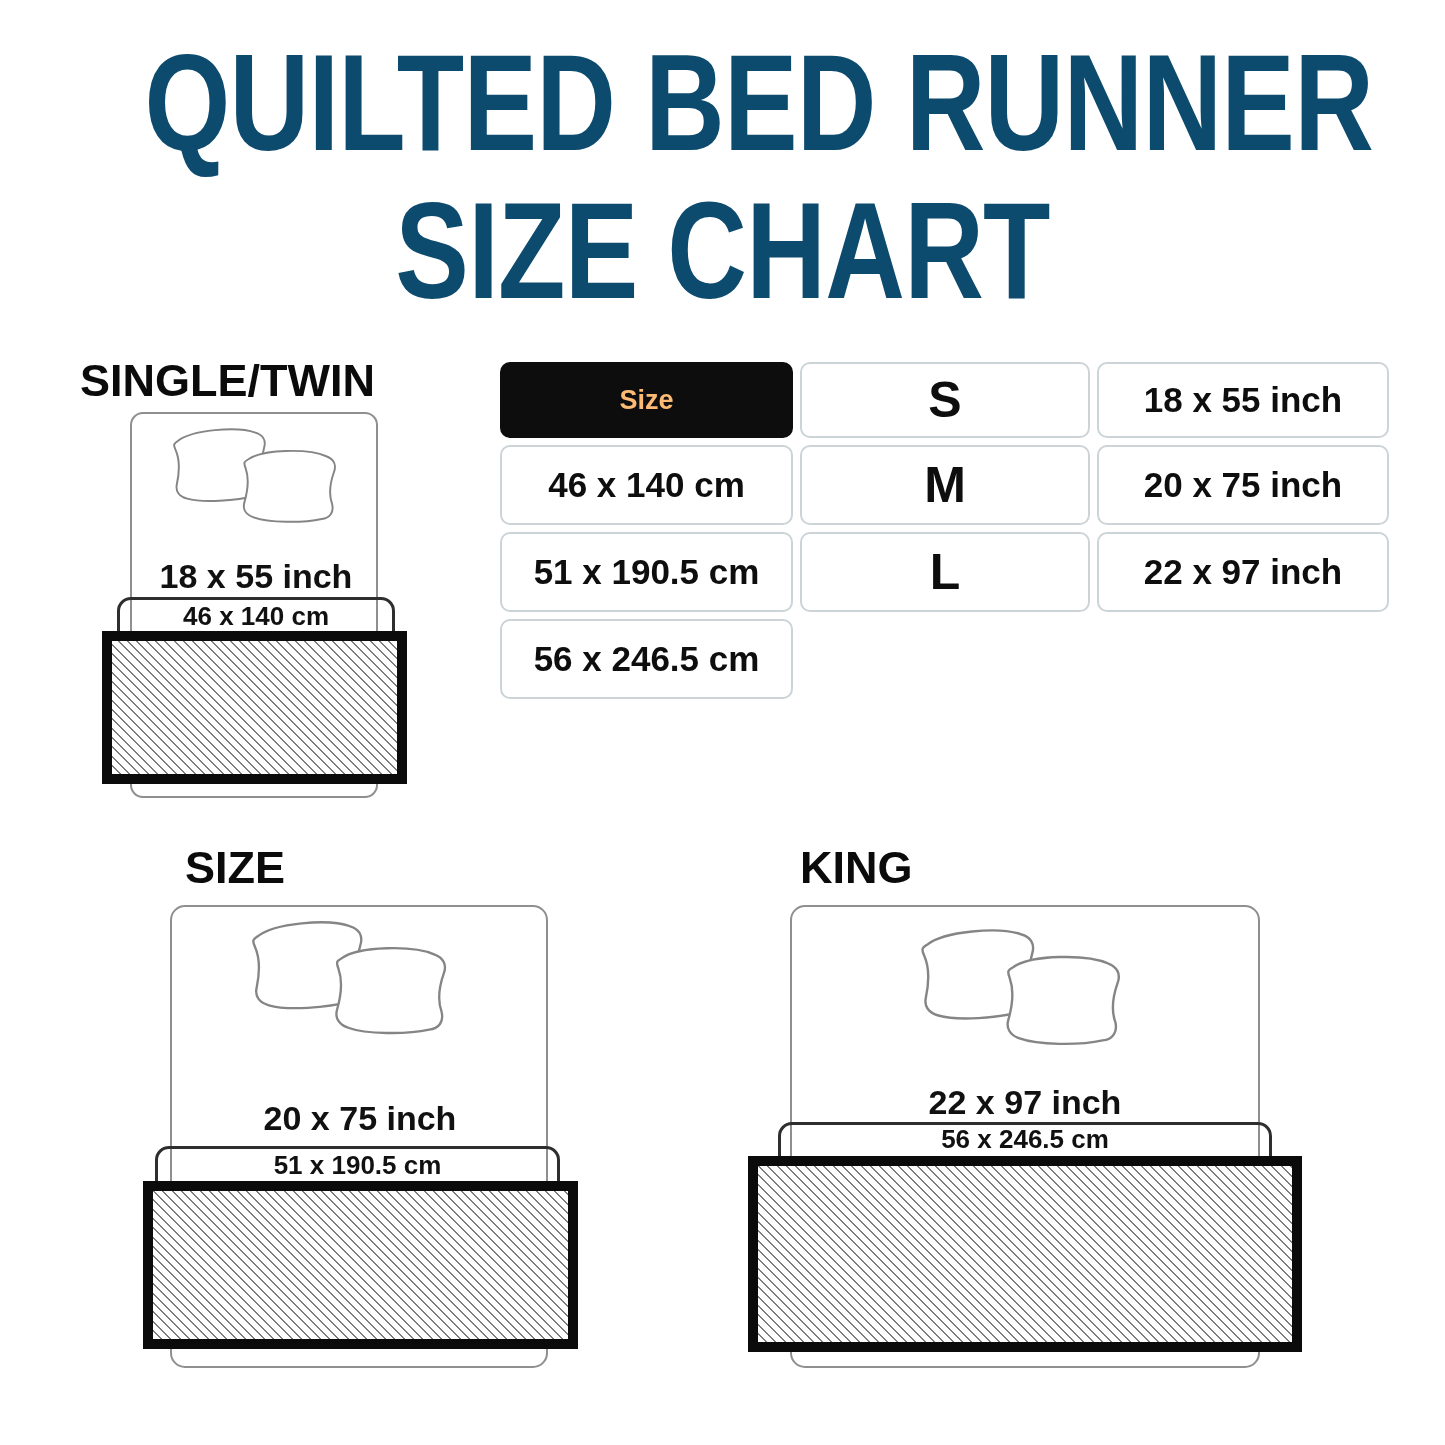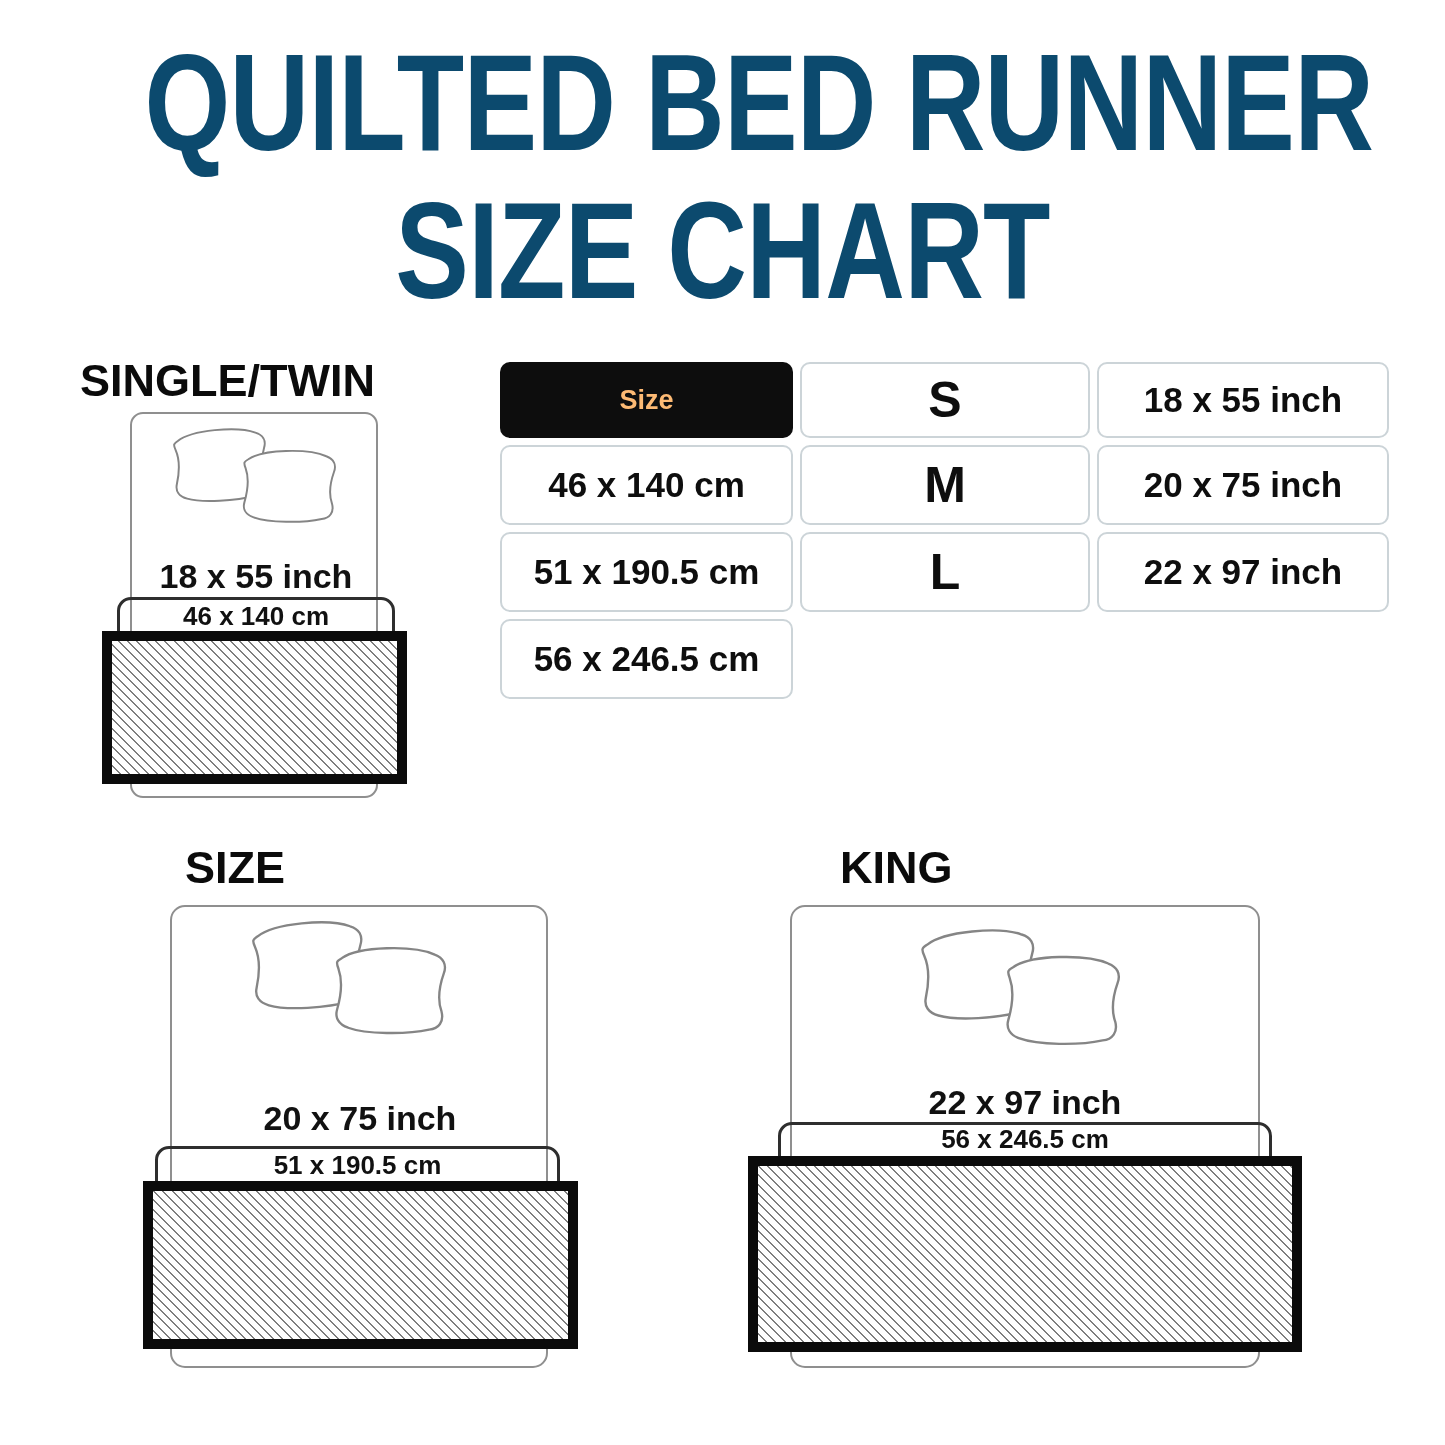--- a/index.html
+++ b/index.html
@@ -40,21 +40,21 @@
   #st .runner{left:102px;top:631px;width:305px;height:153px;}
   
   #qn .d-label{left:185px;top:843px;width:350px;}
   #qn .bed{left:170px;top:905px;width:378px;height:463px;}
   #qn .pillows{left:246px;top:916px;width:205px;height:122px;}
   #qn .dim-inch{left:185px;top:1098px;width:350px;}
   #qn .inner-box{left:155px;top:1146px;width:405px;height:150px;}
   #qn .dim-cm{left:155px;top:1150px;width:405px;}
   #qn .runner{left:143px;top:1181px;width:435px;height:168px;}
   
-  #kg .d-label{left:840px;top:843px;width:350px;}
+  #kg .d-label{left:800px;top:843px;width:350px;}
   #kg .bed{left:790px;top:905px;width:470px;height:463px;}
   #kg .pillows{left:915px;top:924px;width:210px;height:125px;}
   #kg .dim-inch{left:850px;top:1082px;width:350px;}
   #kg .inner-box{left:778px;top:1122px;width:494px;height:170px;}
   #kg .dim-cm{left:778px;top:1124px;width:494px;}
   #kg .runner{left:748px;top:1156px;width:554px;height:196px;}
 </style>
 </head>
 <body>
 

